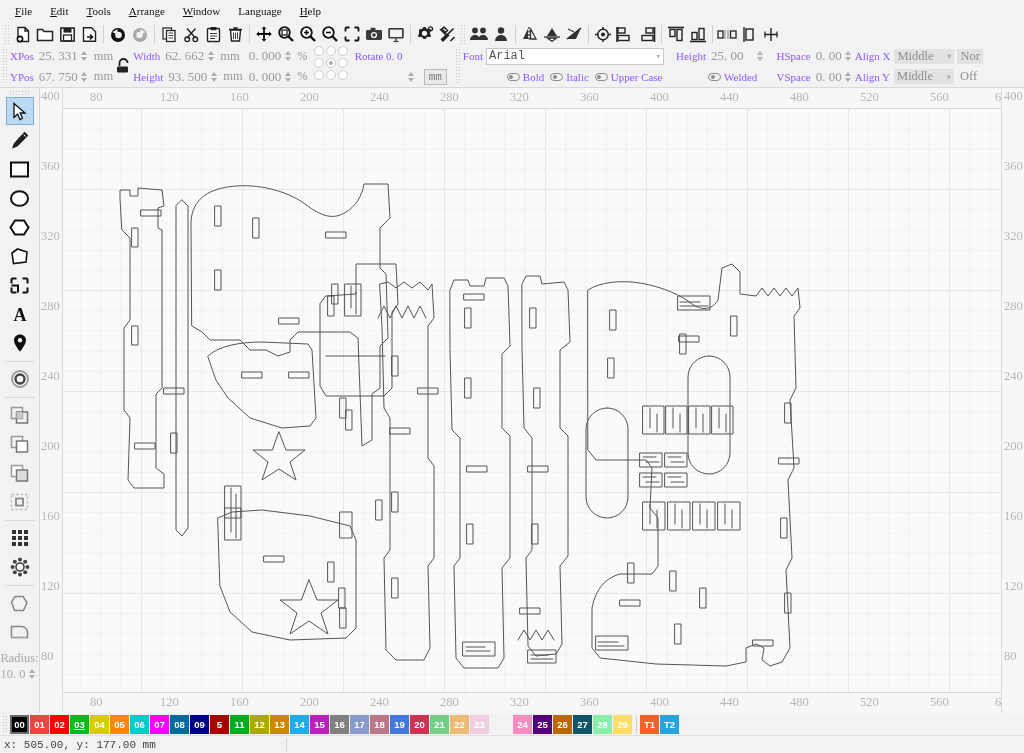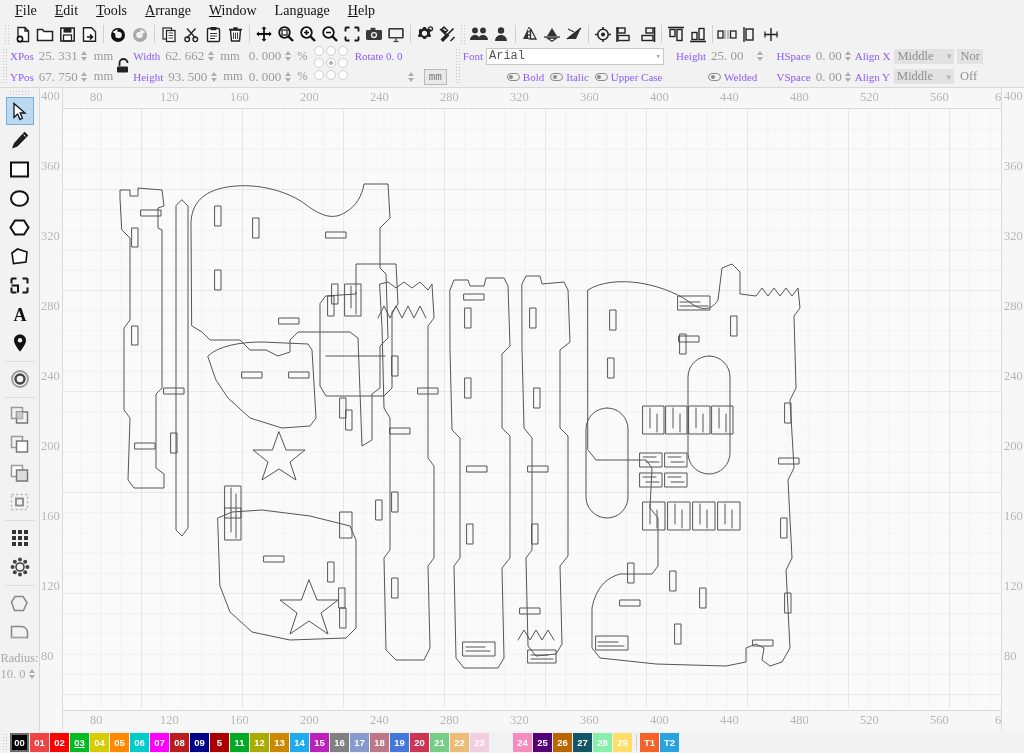--- a/index.html
+++ b/index.html
@@ -14,21 +14,21 @@
     -webkit-font-smoothing: antialiased;
   }
   #app { width: 1024px; height: 753px; position: relative; display: flex; flex-direction: column; background:#f2f2f2; }
 
   
   .menubar {
     height: 22px; display: flex; align-items: center;
     background: #f2f2f2; padding-left: 6px; flex: 0 0 22px;
   }
   .menu-item {
-    padding: 2px 9px; font-size: 14px; color: #111;
+    padding: 2px 9px; font-size: 11px; color: #111;
     font-family: "Liberation Serif","DejaVu Serif",serif;
     cursor: default; white-space: nowrap;
   }
   .menu-item u { text-decoration: underline; }
 
   
   .toolbar-main {
     height: 24px; flex: 0 0 24px; display: flex; align-items: center;
     background: #f2f2f2; border-bottom: 0px;
     padding-left: 2px; overflow: hidden;
@@ -973,21 +973,21 @@
     <div class="pal-grip"></div>
     <div id="swatch-host" style="display:flex;align-items:center">
         <div class="swatch sel" style="background: rgb(0, 0, 0); color: rgb(255, 255, 255);">00</div>
         <div class="swatch" style="background: #ef4444; color: rgb(255, 255, 255);">01</div>
         <div class="swatch" style="background: rgb(255, 0, 0); color: rgb(255, 255, 255);">02</div>
         <div class="swatch" style="background: rgb(0, 187, 34); color: rgb(255, 255, 255); text-decoration: underline;">03</div>
         <div class="swatch" style="background: rgb(214, 204, 0); color: rgb(255, 255, 255);">04</div>
         <div class="swatch" style="background: rgb(255, 136, 0); color: rgb(255, 255, 255);">05</div>
         <div class="swatch" style="background: rgb(0, 204, 204); color: rgb(255, 255, 255);">06</div>
         <div class="swatch" style="background: rgb(255, 0, 255); color: rgb(255, 255, 255);">07</div>
-        <div class="swatch" style="background: #b91c1c; color: rgb(255, 255, 255); text-align: center;">08</div>
+        <div class="swatch" style="background: #0369a1; color: rgb(255, 255, 255); text-align: center;">08</div>
         <div class="swatch" style="background: rgb(0, 0, 136); color: rgb(255, 255, 255);">09</div>
         <div class="swatch" style="background: rgb(170, 0, 0); color: rgb(255, 255, 255);">5</div>
         <div class="swatch" style="background: rgb(0, 170, 34); color: rgb(255, 255, 255);">11</div>
         <div class="swatch" style="background: rgb(170, 170, 0); color: rgb(255, 255, 255);">12</div>
         <div class="swatch" style="background: rgb(204, 136, 0); color: rgb(255, 255, 255);">13</div>
         <div class="swatch" style="background: rgb(34, 170, 238); color: rgb(255, 255, 255);">14</div>
         <div class="swatch" style="background: rgb(187, 34, 187); color: rgb(255, 255, 255);">15</div>
         <div class="swatch" style="background: rgb(128, 128, 128); color: rgb(255, 255, 255);">16</div>
         <div class="swatch" style="background: rgb(136, 153, 204); color: rgb(255, 255, 255);">17</div>
         <div class="swatch" style="background: rgb(187, 119, 136); color: rgb(255, 255, 255);">18</div>
@@ -1001,14 +1001,18 @@
         <div class="swatch" style="background: rgb(187, 102, 0); color: rgb(255, 255, 255);">26</div>
         <div class="swatch" style="background: rgb(17, 85, 102); color: rgb(255, 255, 255);">27</div>
         <div class="swatch" style="background: rgb(136, 238, 170); color: rgb(255, 255, 255);">28</div>
         <div class="swatch" style="background: rgb(255, 221, 102); color: rgb(255, 255, 255);">29</div>
         <div class="pal-sep"></div>
         <div class="swatch" style="background: rgb(244, 98, 42); color: rgb(255, 255, 255);">T1</div>
         <div class="swatch" style="background: rgb(41, 163, 224); color: rgb(255, 255, 255);">T2</div>
       </div>
   </div>
 
+  <div class="statusbar">
+    <span class="coord">x: 505.00,  y: 177.00 mm</span>
+    <span class="status-sep"></span>
+  </div>
 
 </div>
 
 </body></html>

